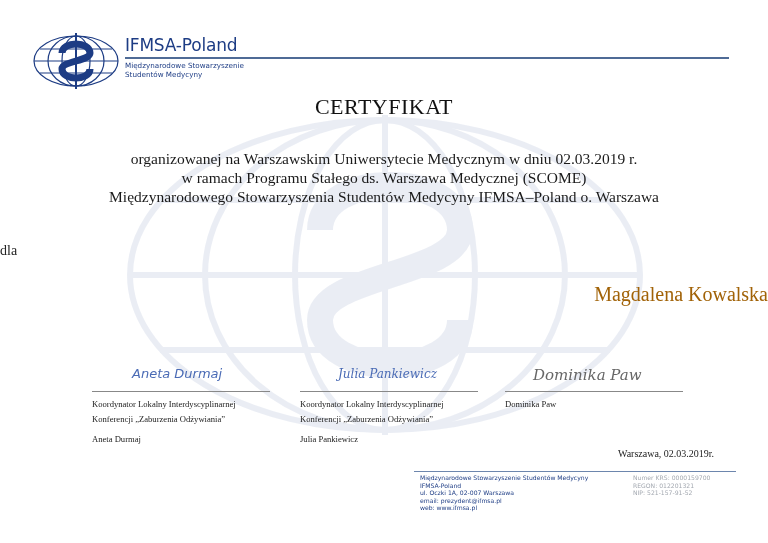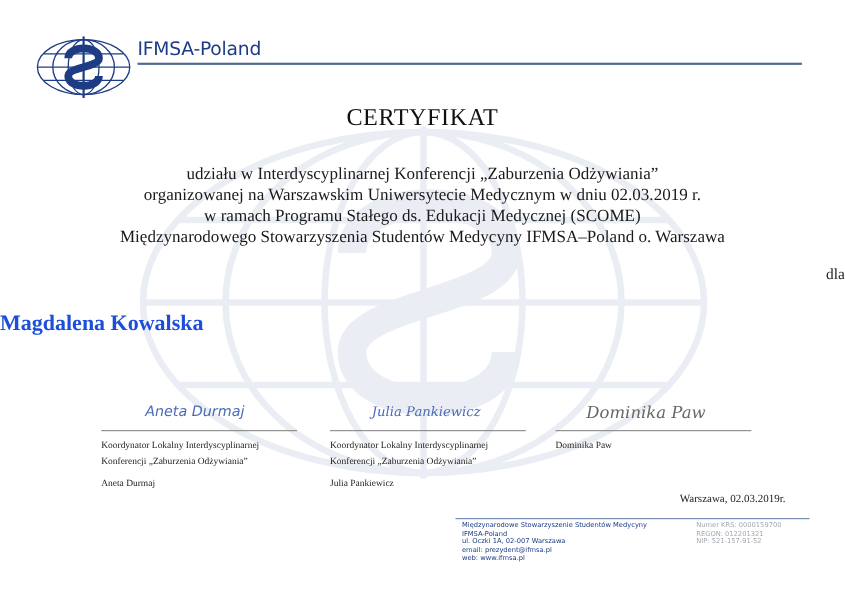--- a/index.html
+++ b/index.html
@@ -34,28 +34,28 @@
       font-family: "Liberation Serif", "DejaVu Serif", serif;
       font-size: 22px; letter-spacing: 0.5px; color: #111;
     }
 
     .body-text {
       position: absolute; left: 0; right: 0; top: 149px; text-align: center;
       font-family: "Liberation Serif", "DejaVu Serif", serif;
       font-size: 15.5px; line-height: 19px; color: #1a1a1a;
     }
     .for-label {
-      position: absolute; left: 0; right: 0; top: 243px; text-align: right;
+      position: absolute; left: 0; right: 0; top: 243px; text-align: left;
       font-family: "Liberation Serif", "DejaVu Serif", serif;
       font-size: 14px; color: #222;
     }
     .recipient {
-      position: absolute; left: 0; right: 0; top: 283px; text-align: left;
+      position: absolute; left: 0; right: 0; top: 283px; text-align: right;
       font-family: "Liberation Serif", "DejaVu Serif", serif;
-      font-weight: bold; font-size: 20px; color: #1d4ed8;
+      font-weight: normal; font-size: 20px; color: #a16207;
     }
 
     
     .sig-block { position: absolute; top: 354px; width: 178px; text-align: left; }
     .sig-img { height: 36px; position: relative; }
     .sig-img svg { position: absolute; left: 0; top: 0; }
     .sig-line { height: 1px; background: #888; margin-top: 1px; }
     .sig-role {
       margin-top: 5px;
       font-family: "Liberation Serif", "DejaVu Serif", serif;
@@ -111,26 +111,29 @@
       <ellipse cx="44" cy="28" rx="14" ry="25"></ellipse>
       <line x1="2" y1="28" x2="86" y2="28"></line>
       <line x1="8" y1="16" x2="80" y2="16"></line>
       <line x1="8" y1="40" x2="80" y2="40"></line>
       <line x1="44" y1="0" x2="44" y2="56" stroke-width="2"></line>
     </g>
     <path d="M30 20 C30 8, 58 8, 58 20 C58 28, 30 28, 30 36 C30 48, 58 48, 58 36" fill="none" stroke="#1d3c84" stroke-width="7"></path>
   </svg>
   <div class="brand-name">IFMSA-Poland</div>
   <div class="brand-line"></div>
+  <div class="brand-sub">
+    <div>Międzynarodowe Stowarzyszenie</div>
+    <div>Studentów Medycyny</div>
+  </div>
 
   <div class="title">CERTYFIKAT</div>
   <div class="body-text">
-    <div>udziału w Interdyscyplinarnej Konferencji „Zaburzenia Odżywiania”</div>
     <div>organizowanej na Warszawskim Uniwersytecie Medycznym w dniu 02.03.2019 r.</div>
-    <div>w ramach Programu Stałego ds. Edukacji Medycznej (SCOME)</div>
+    <div>w ramach Programu Stałego ds. Warszawa Medycznej (SCOME)</div>
     <div>Międzynarodowego Stowarzyszenia Studentów Medycyny IFMSA–Poland o. Warszawa</div>
   </div>
   <div class="for-label">dla</div>
   <div class="recipient">Magdalena Kowalska</div>
 
   <div class="sig-block" style="left:92px;">
     <div class="sig-img">
       <svg width="178" height="36" viewBox="0 0 178 36">
         <text x="40" y="24" font-family="DejaVu Sans, sans-serif" font-style="italic" font-size="13" fill="#4a6bb5">Aneta Durmaj</text>
       </svg>

